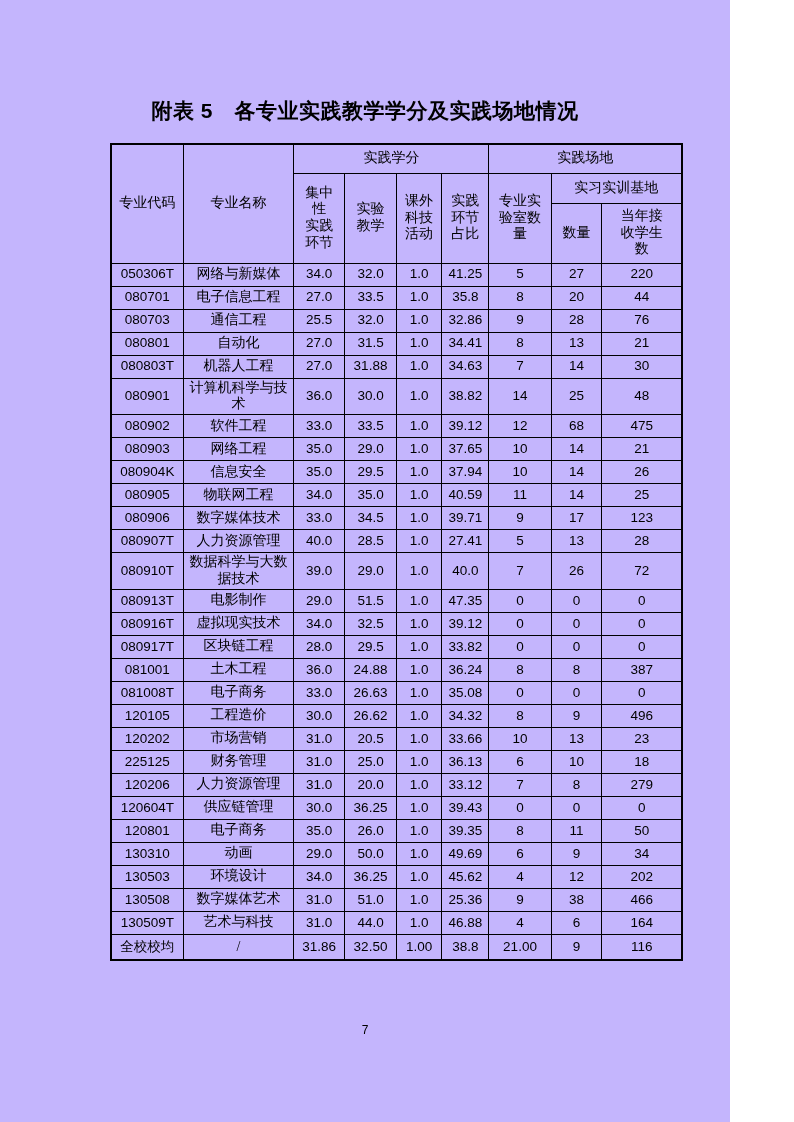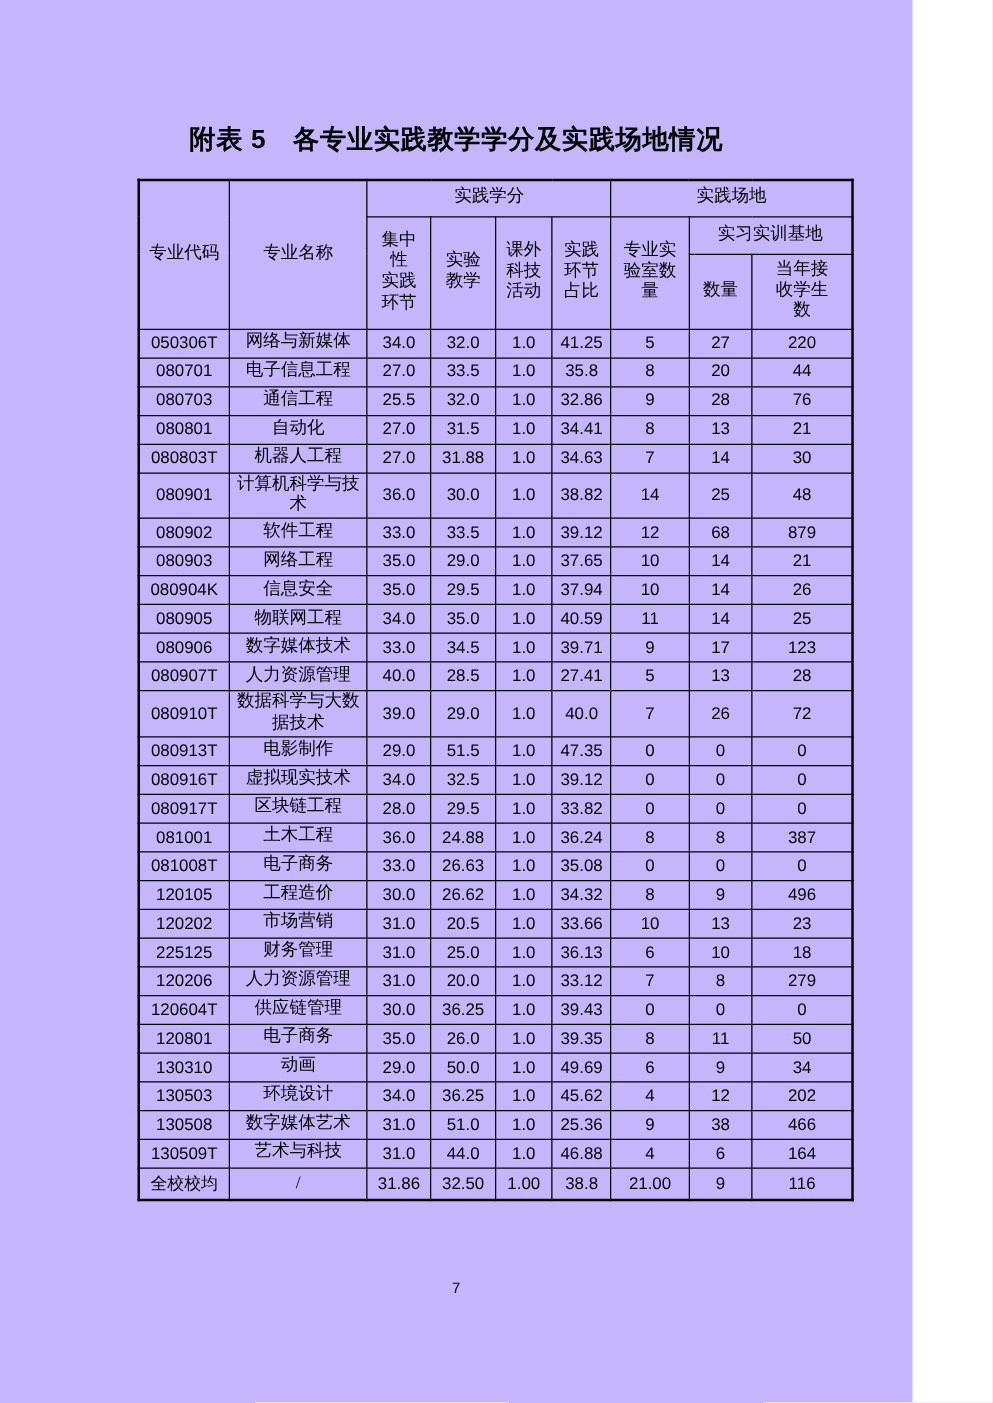--- a/index.html
+++ b/index.html
@@ -195,21 +195,21 @@
         </tr>
         <tr>
           <td class="code">080902</td>
           <td class="name">软件工程</td>
           <td class="num">33.0</td>
           <td class="num">33.5</td>
           <td class="num">1.0</td>
           <td class="num">39.12</td>
           <td class="num">12</td>
           <td class="num">68</td>
-          <td class="num">879</td>
+          <td class="num">475</td>
         </tr>
         <tr>
           <td class="code">080903</td>
           <td class="name">网络工程</td>
           <td class="num">35.0</td>
           <td class="num">29.0</td>
           <td class="num">1.0</td>
           <td class="num">37.65</td>
           <td class="num">10</td>
           <td class="num">14</td>

